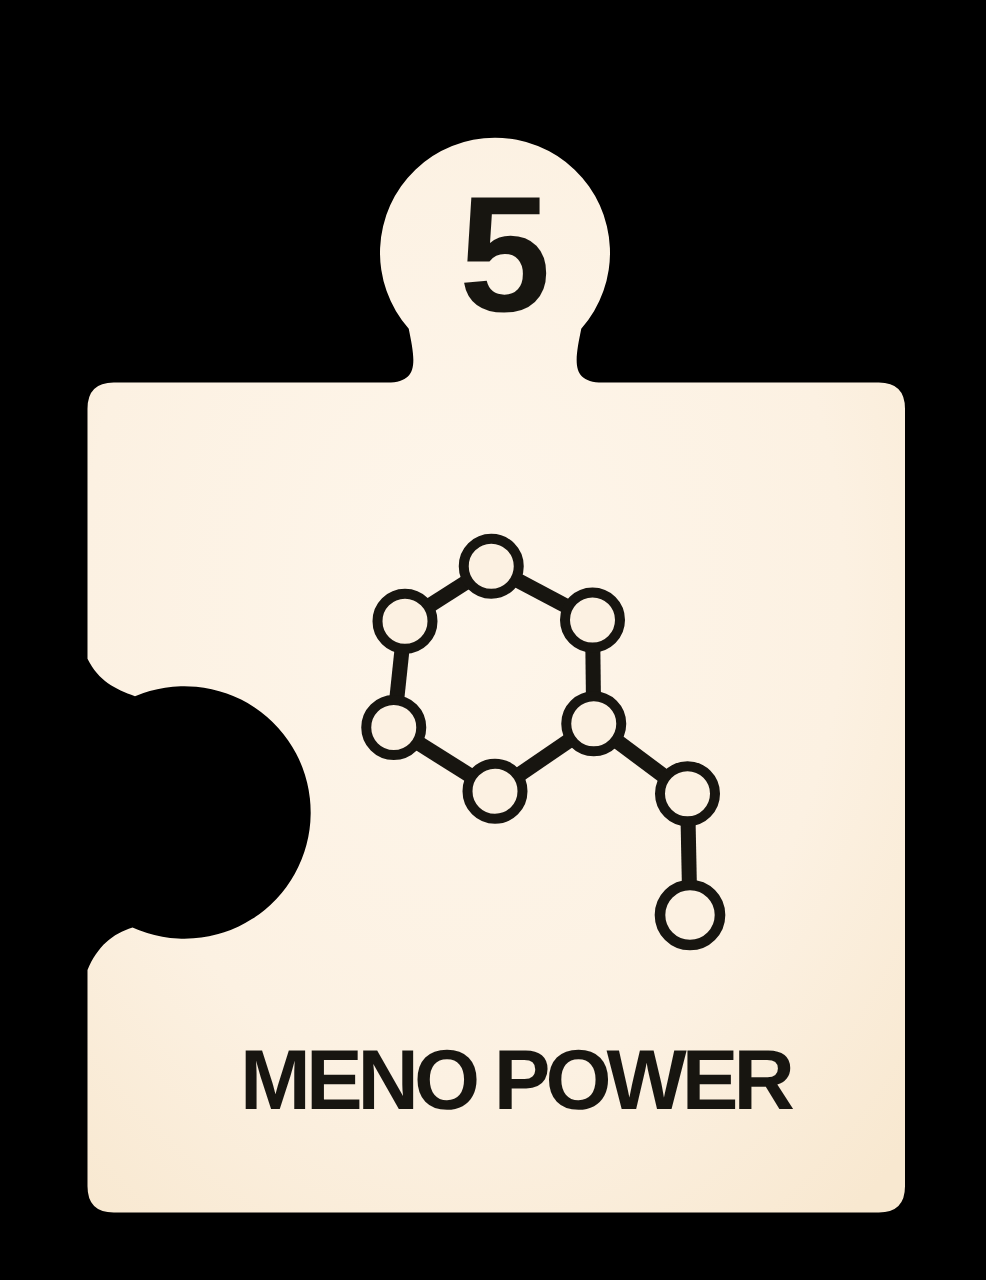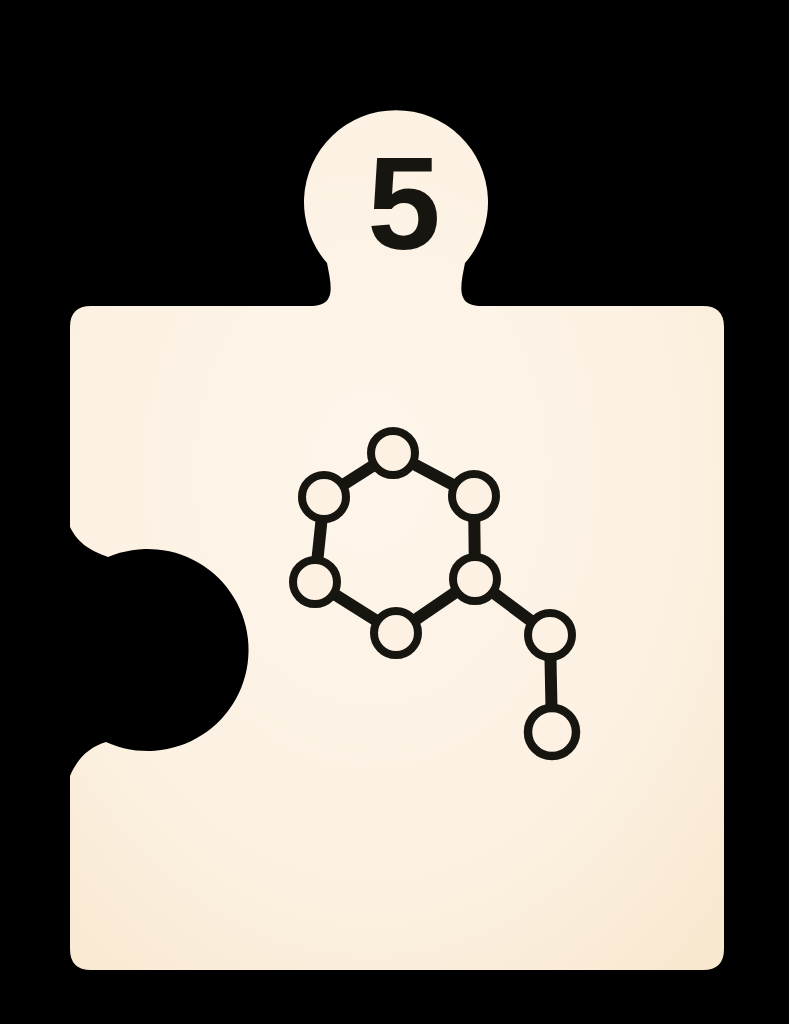--- a/index.html
+++ b/index.html
@@ -99,14 +99,15 @@
         <circle cx="475" cy="579" r="22"></circle>
         <circle cx="396" cy="633" r="22"></circle>
         <circle cx="550" cy="635" r="22"></circle>
         <circle cx="552" cy="732" r="24" stroke-width="8.5"></circle>
       </g>
     </g>
   </svg>
 
   <div id="piece-number" class="ink-text">5</div>
 
+  <div id="piece-label" class="ink-text">MENO POWER</div>
 
 </div>
 
 </body></html>

